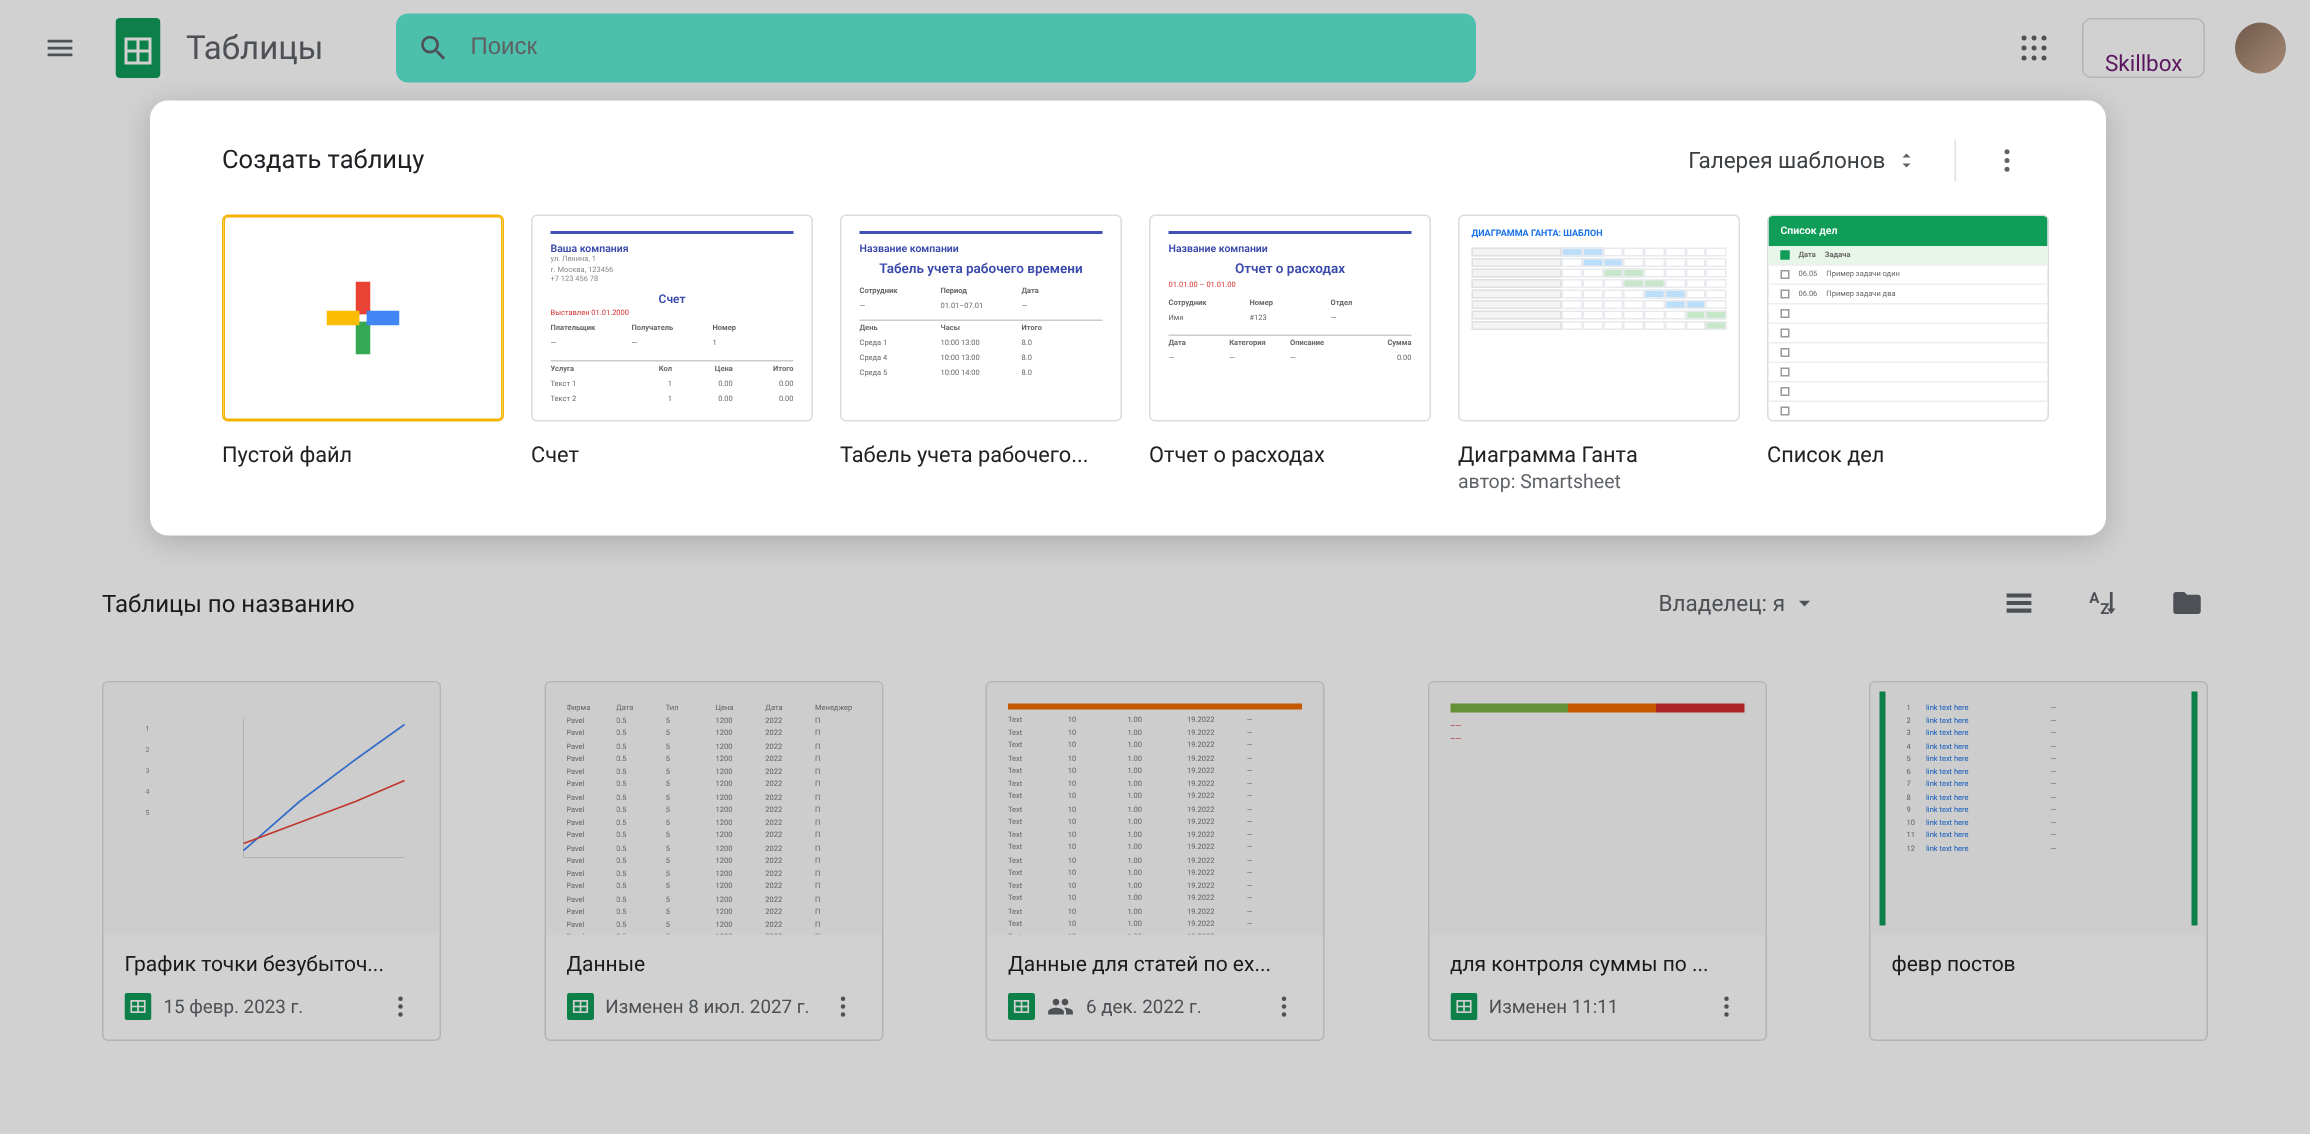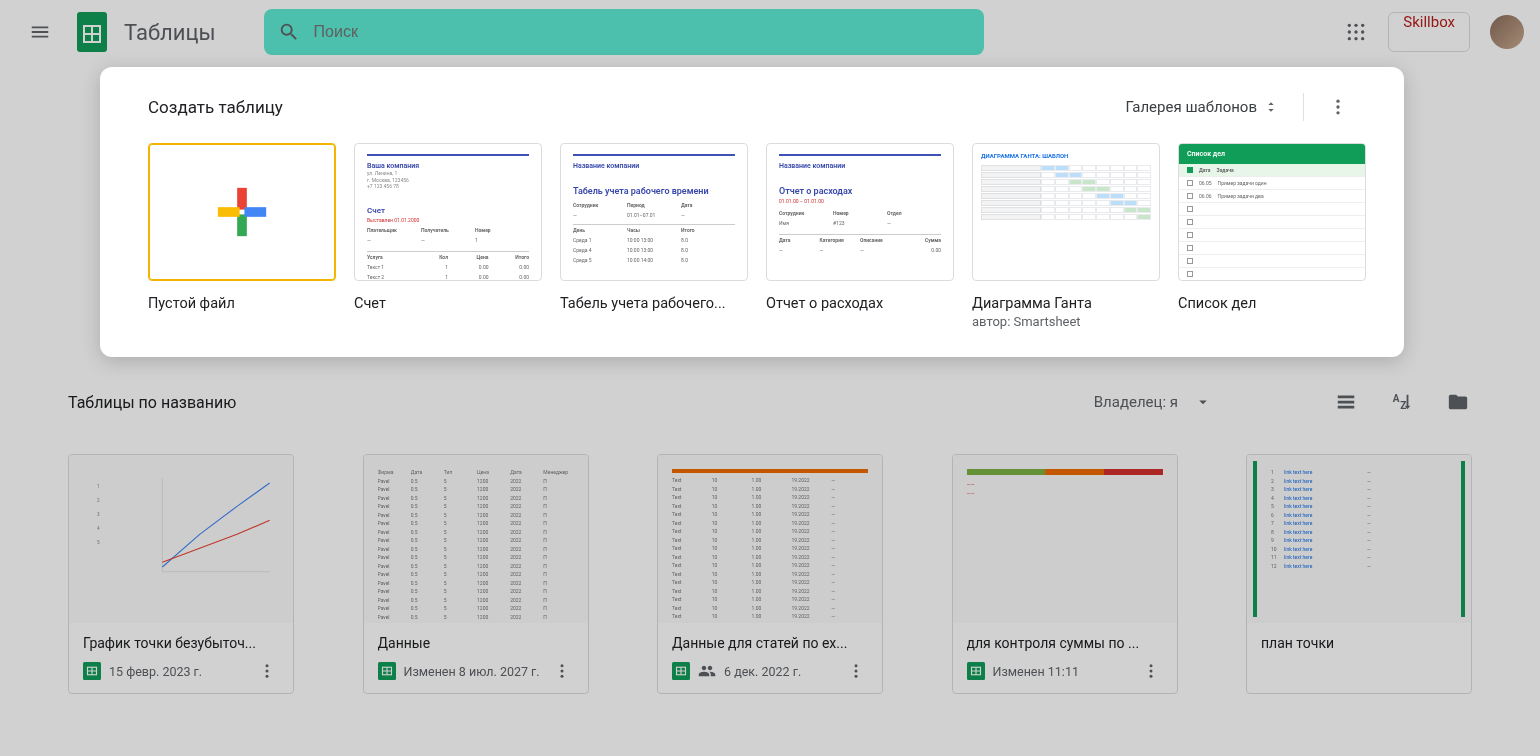--- a/index.html
+++ b/index.html
@@ -56,22 +56,22 @@
   .search-bar input {
     border: none; background: transparent; outline: none;
     font-size: 16px; color: #5f6368; flex: 1;
   }
   .header-spacer { flex: 1; }
   .skillbox-btn {
     height: 40px;
     border: 1px solid #dadce0;
     border-radius: 6px;
     padding: 0 14px;
-    display: flex; align-items: flex-start;
-    color: #b91c1c;
+    display: flex; align-items: flex-end;
+    color: #701a75;
     font-size: 15px;
     background: #fff;
   }
   .avatar {
     width: 34px; height: 34px; border-radius: 50%;
     background: linear-gradient(135deg,#8a6d5c,#c9a98f);
     margin-left: 12px;
   }
   
   .template-panel {
@@ -116,21 +116,21 @@
     white-space: nowrap; overflow: hidden; text-overflow: ellipsis;
   }
   .template-sublabel { font-size: 13px; color: #5f6368; margin-top: 2px; }
   
   .plus-wrap { position: absolute; inset: 0; display:flex; align-items:center; justify-content:center; }
   
   .doc-thumb { padding: 10px 12px; font-size: 6px; color: #555; }
   .doc-thumb .bar { height: 2px; background: #3f51b5; margin-bottom: 6px; }
   .doc-thumb .company { font-size: 7px; color: #3949ab; font-weight: 600; }
   .doc-thumb .tiny { font-size: 5px; color: #888; line-height: 1.3; }
-  .doc-thumb .heading { font-size: 8px; color: #3949ab; font-weight: 600; margin-top: 16px; }
+  .doc-thumb .heading { font-size: 8px; color: #3949ab; font-weight: 600; margin-top: 5px; text-align: center; }
   .doc-thumb .red { font-size: 5px; color: #d32f2f; margin-top: 2px; }
   .doc-thumb .row { display:flex; justify-content:space-between; margin-top:4px; }
   .doc-thumb .cell { flex:1; font-size:5px; color:#666; }
   .gantt-thumb { padding: 8px; }
   .gantt-thumb .title { font-size: 6px; color: #1a73e8; font-weight: 700; }
   .gantt-thumb .grid { margin-top: 6px; }
   .gantt-thumb .grow { display:flex; height:6px; margin-bottom:1px; }
   .gantt-thumb .glabel { width: 60px; background:#f1f3f4; border:0.5px solid #e0e0e0; }
   .gantt-thumb .gcells { flex:1; display:flex; }
   .gantt-thumb .gc { flex:1; border:0.5px solid #e8eaed; }
@@ -143,21 +143,21 @@
   .main {
     padding: 0 68px;
     margin-top: 310px;
   }
   .list-header {
     display: flex; align-items: center; height: 56px;
   }
   .list-title { font-size: 16px; color: #202124; flex: 0 0 auto; }
   .list-spacer { flex: 1; }
   .owner-filter {
-    display: flex; align-items: center; gap: 16px;
+    display: flex; align-items: center; gap: 4px;
     font-size: 15px; color: #5f6368; cursor: pointer;
     margin-right: 120px;
   }
   .view-icons { display: flex; align-items: center; gap: 28px; color:#5f6368; }
   .view-icons > div { cursor: pointer; display:flex; align-items:center; justify-content:center; width:28px; height:28px; }
   .file-grid {
     display: flex; gap: 22px; margin-top: 24px; justify-content: space-between;
   }
   .file-card {
     width: 226px;
@@ -740,21 +740,21 @@
               <span>—</span>
             </div>
             <div class="ft-row">
               <span style="flex:0 0 10px">12</span>
               <span style="color:#1a73e8">link text here</span>
               <span>—</span>
             </div>
         </div>
       </div>
       <div class="file-footer">
-        <div class="file-name">план точки</div>
+        <div class="file-name">февр постов</div>
       </div>
     </div>
   </div>
 </div>
 
 <div class="dim-overlay"></div>
 
 <div class="template-panel">
   <div class="template-header">
     <div class="template-title">Создать таблицу</div>

